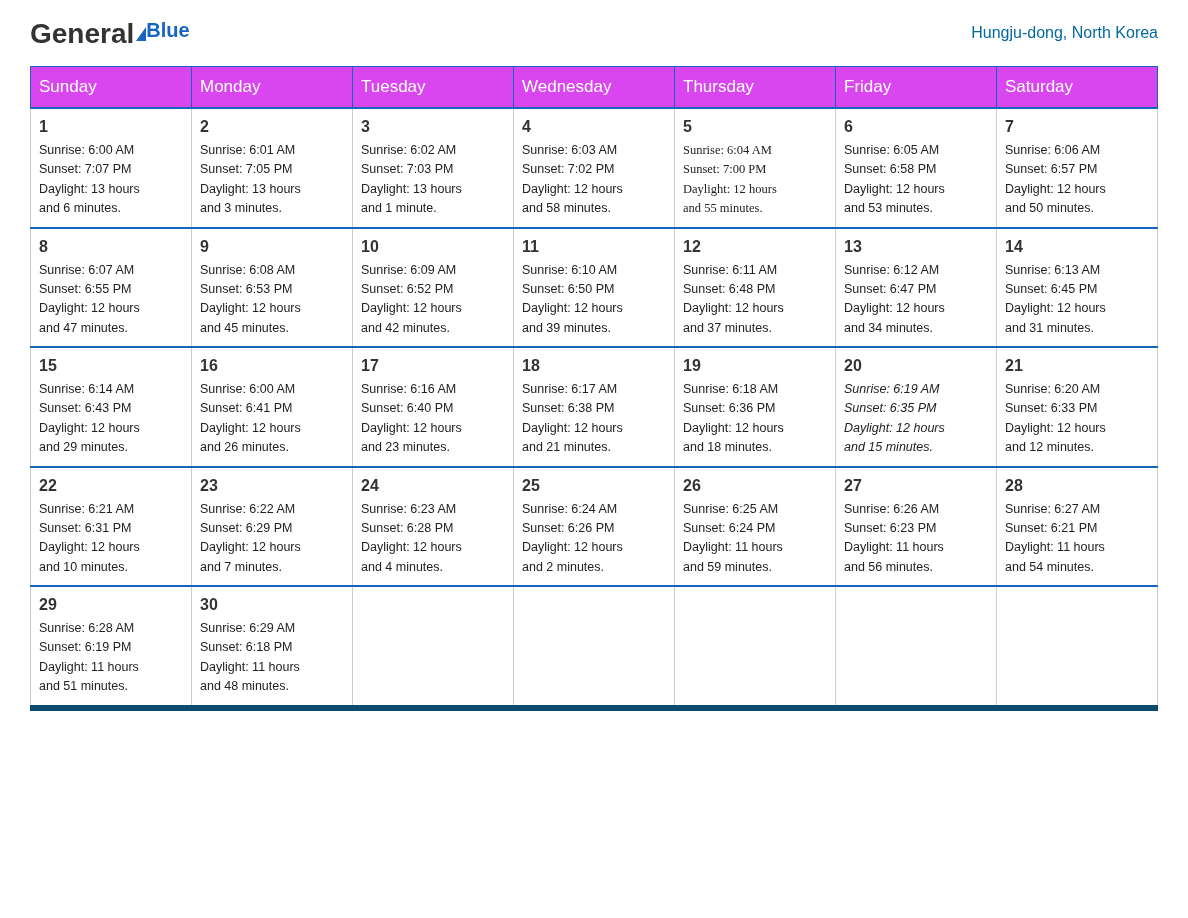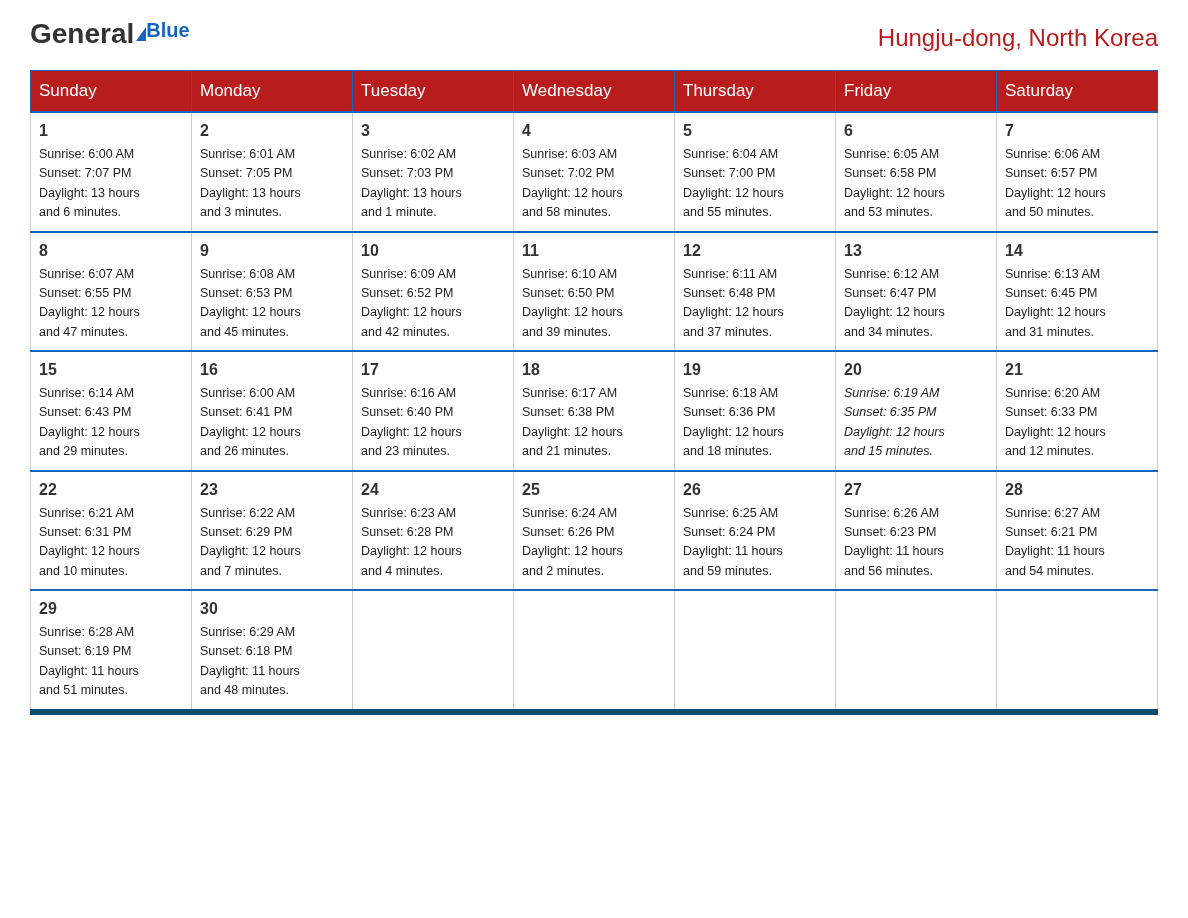--- a/index.html
+++ b/index.html
@@ -50,31 +50,31 @@
     .title-area {
       text-align: right;
     }
     .calendar-title {
       font-size: 48px;
       font-weight: bold;
       color: #222;
       line-height: 1.1;
     }
     .calendar-subtitle {
-      font-size: 24px;
-      color: #b91c1c;
+      font-size: 16px;
+      color: #0369a1;
       margin-top: 4px;
     }
     table {
       width: 100%;
       border-collapse: collapse;
       table-layout: fixed;
     }
     thead tr th {
-      background: #b91c1c;
+      background: #d946ef;
       color: #fff;
       font-size: 17px;
       font-weight: normal;
       padding: 10px 8px;
       text-align: left;
       border: 1px solid #1565c0;
     }
     tbody tr td {
       vertical-align: top;
       padding: 6px 8px 8px 8px;
@@ -157,21 +157,21 @@
         </td>
         <td>
           <span class="day-number">4</span>
           <div class="day-info" style="white-space: pre-line;">Sunrise: 6:03 AM
 Sunset: 7:02 PM
 Daylight: 12 hours
 and 58 minutes.</div>
         </td>
         <td>
           <span class="day-number">5</span>
-          <div class="day-info" style="white-space: pre-line;">Sunrise: 6:04 AM
+          <div class="day-info" style="white-space: pre-line; font-family: Liberation Serif, serif;">Sunrise: 6:04 AM
 Sunset: 7:00 PM
 Daylight: 12 hours
 and 55 minutes.</div>
         </td>
         <td>
           <span class="day-number">6</span>
           <div class="day-info" style="white-space: pre-line;">Sunrise: 6:05 AM
 Sunset: 6:58 PM
 Daylight: 12 hours
 and 53 minutes.</div>

